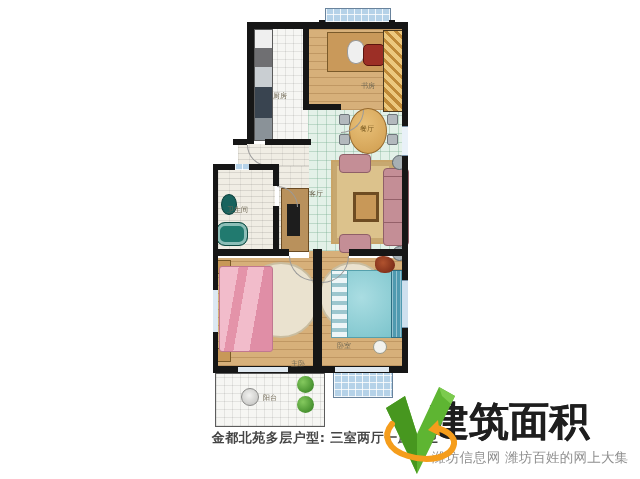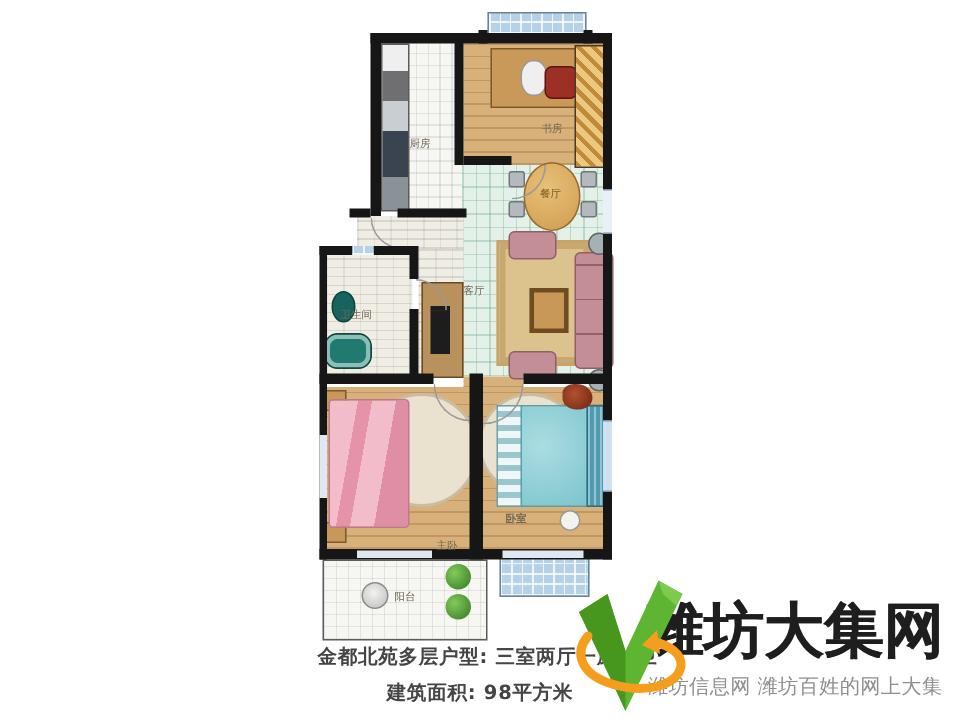--- a/index.html
+++ b/index.html
@@ -159,28 +159,27 @@
     <div class="abs arc" style="left:76px;top:248px;width:24px;height:24px;border-right:none;border-top:none;border-bottom-left-radius:100%;"></div>
     <div class="abs arc" style="left:109px;top:248px;width:26px;height:26px;border-left:none;border-top:none;border-bottom-right-radius:100%;"></div>
     <div class="abs arc" style="left:64px;top:178px;width:20px;height:20px;border-left:none;border-bottom:none;border-top-right-radius:100%;"></div>
 
     <span class="rlabel" style="left:60px;top:84px;">厨房</span>
     <span class="rlabel" style="left:148px;top:74px;">书房</span>
     <span class="rlabel" style="left:147px;top:117px;color:#7a5a20;text-align:center;">餐厅</span>
     <span class="rlabel" style="left:96px;top:182px;">客厅</span>
     <span class="rlabel" style="left:14px;top:198px;">卫生间</span>
     <span class="rlabel" style="left:78px;top:352px;">主卧</span>
-    <span class="rlabel" style="left:124px;top:334px;font-weight:bold;">卧室</span>
+    <span class="rlabel" style="left:124px;top:334px;">卧室</span>
     <span class="rlabel" style="left:50px;top:386px;">阳台</span>
   </div>
 
   <div class="cap" style="left:165px;top:429px;width:320px;">金都北苑多层户型: 三室两厅一厨一卫</div>
-  <div class="cap" style="left:160px;top:453px;width:320px;">建筑面积: 98平方米</div>
 
-  <div class="logo-name">潍坊大集网</div>
+  <div class="logo-name">建筑面积</div>
   <div class="logo-tagline">潍坊信息网 潍坊百姓的网上大集</div>
   <svg class="logo-v" width="82" height="95" viewBox="0 0 82 95">
     <path d="M8,24 L27,12 L39,50 L61,3 L77,12 L39,90 Z" fill="#5eb532"></path>
     <path d="M8,24 L27,12 L39,50 L39,90 L30,70 Z" fill="#47971f"></path>
     <path d="M61,3 L77,12 L73,20 L64,12 Z" fill="#7ccb4e"></path>
     <path d="M14,40 C4,52 10,66 30,72 C52,79 74,73 76,60 C77,52 68,46 58,44" fill="none" stroke="#f59d1c" stroke-width="6" stroke-linecap="round"></path>
     <path d="M60,36 L50,46 L62,52 Z" fill="#f59d1c"></path>
   </svg>
 
 </div>

